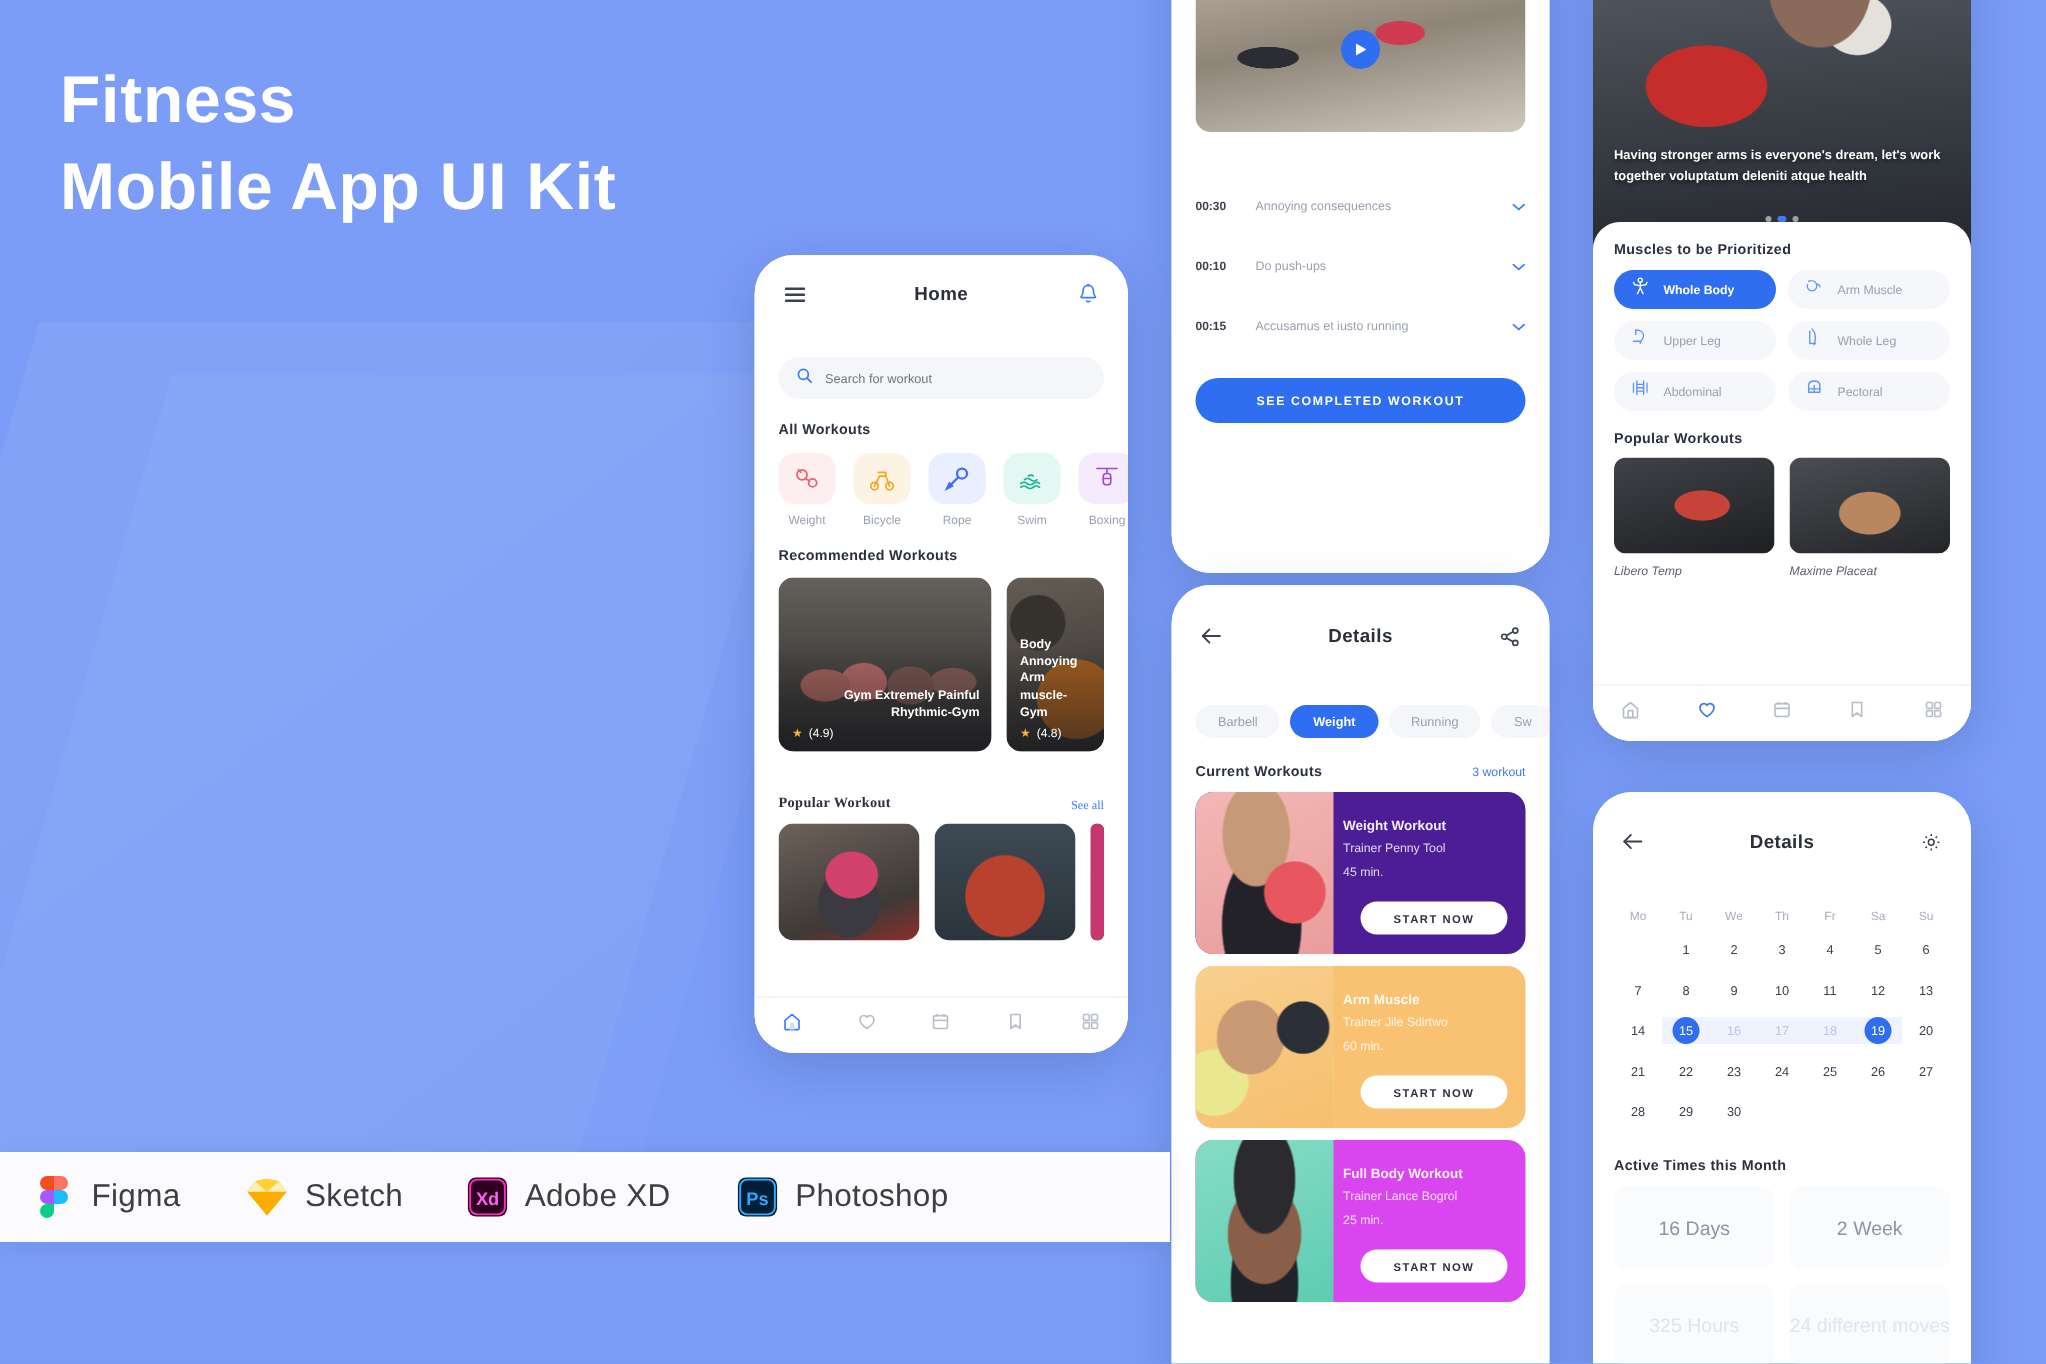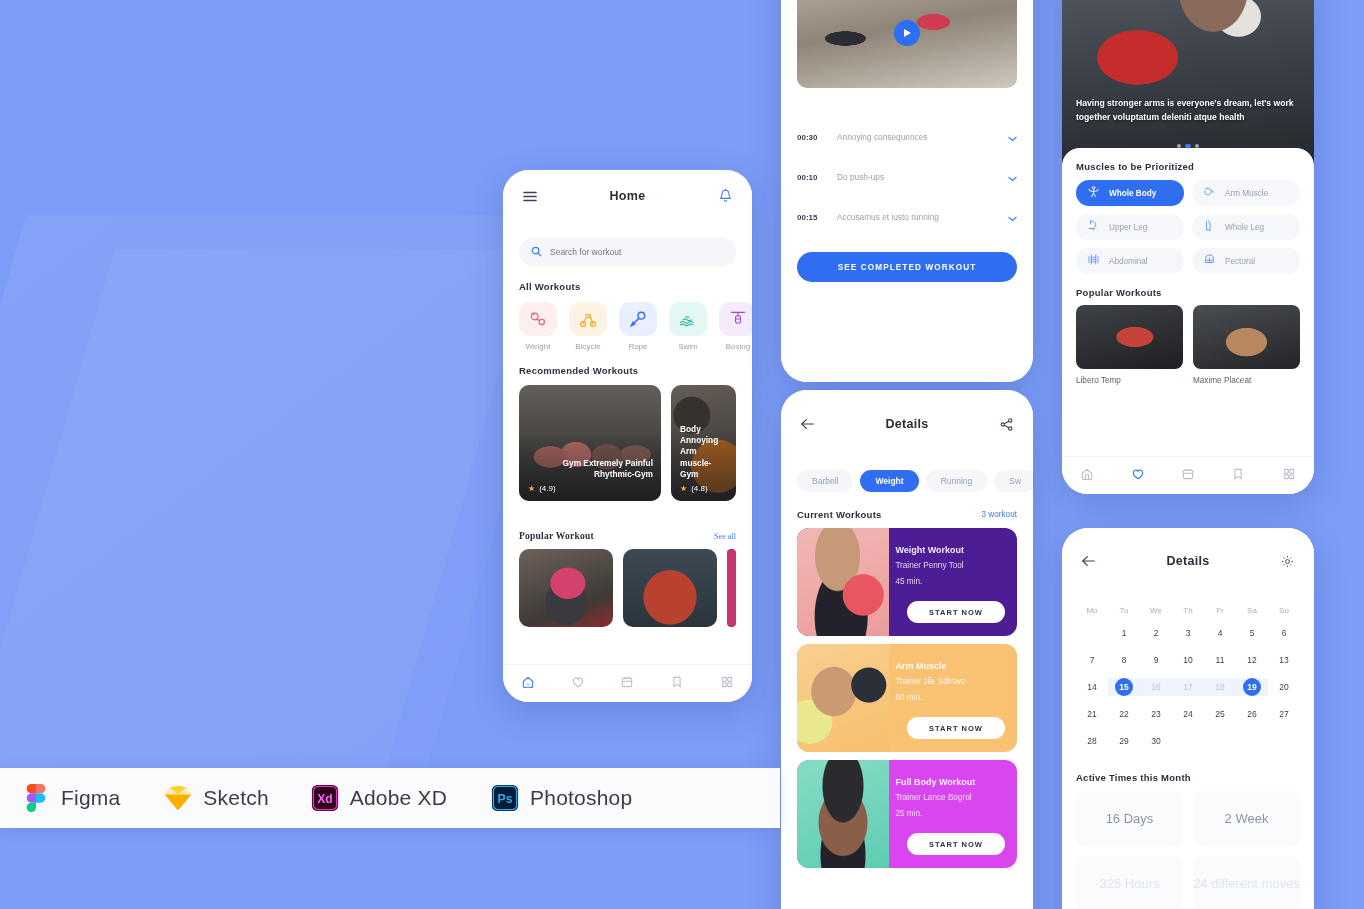--- a/index.html
+++ b/index.html
@@ -137,51 +137,55 @@
   .dots i.on { background: #3d7bf7; width: 6px; border-radius: 3px; }
   .sheet { position: absolute; left: 0; right: 0; top: 200px; bottom: 0; background: #fff; border-radius: 18px 18px 0 0; }
   .mgrid { display: grid; grid-template-columns: 1fr 1fr; gap: 8px; padding: 0 14px; margin-top: 8px; }
   .mitem { height: 26px; border-radius: 13px; background: #f5f7fb; display: flex; align-items: center; gap: 8px; padding: 0 10px; cursor: pointer; }
   .mitem .lb { font-size: 8.2px; color: #9aa1ae; }
   .mitem.on { background: #2f6ef0; }
   .mitem.on .lb { color: #fff; font-weight: bold; }
   .pw-row { display: flex; gap: 10px; padding: 0 14px; margin-top: 7px; }
   .pw { flex: 1; }
   .pw .img { height: 64px; border-radius: 8px; overflow: hidden; position: relative; }
-  .pw .nm { font-size: 8.2px; color: #5b6170; margin-top: 7px; display: block; }
+  .pw .nm { font-size: 8.2px; color: #5b6170; margin-top: 7px; display: block; font-style: italic; }
 
   
   #phone-details { left: 1062px; top: 528px; width: 252px; height: 420px; }
   .cal { padding: 0 14px; margin-top: 12px; }
   .cal-head, .cal-week { display: grid; grid-template-columns: repeat(7, 1fr); }
   .cal-head span { font-size: 8px; color: #a7adba; text-align: center; }
   .cal-week { margin-top: 9px; position: relative; }
   .cal-week .d { font-size: 8.5px; color: #3b4150; text-align: center; height: 18px; line-height: 18px; position: relative; z-index: 2; }
   .cal-week .d.dim { color: #b9c6e8; }
-  .cal-week .d.sel { color: #fff; font-weight: bold; }
+  .cal-week .d.sel { color: #fff; font-weight: normal; }
   .cal-week .d.sel::before {
     content: ""; position: absolute; left: 50%; top: 50%; transform: translate(-50%,-50%);
     width: 18px; height: 18px; border-radius: 50%; background: #2f6ef0; z-index: -1;
   }
   .range-band { position: absolute; left: 14.28%; right: 14.28%; top: 0; height: 18px; background: #eef3fe; z-index: 1; }
   .stat-grid { display: grid; grid-template-columns: 1fr 1fr; gap: 10px; padding: 0 14px; margin-top: 8px; }
   .stat { height: 55px; background: #fafbfd; border-radius: 9px; display: flex; align-items: center; justify-content: center;
     font-size: 13px; color: #8d94a3; }
   .stat.faint { color: #dfe4ee; }
 
   .photo-ph { position: absolute; inset: 0; }
 </style>
 </head>
 <body>
 
 <div class="stage">
 
   <div class="bg-shape"></div>
   <div class="bg-shape2"></div>
 
+  <div class="headline">
+    <div>Fitness</div>
+    <div>Mobile App UI Kit</div>
+  </div>
 
   <div class="phone" id="phone-home">
     <div class="screen">
 
       <div class="topbar" style="height:52px;">
         <div class="icon-btn">
           <svg width="14" height="11" viewBox="0 0 14 11">
               <g stroke="#3b4150" stroke-width="1.6" stroke-linecap="round">
                 <line x1="1" y1="1.5" x2="13" y2="1.5"></line>
                 <line x1="1" y1="5.5" x2="13" y2="5.5"></line>

